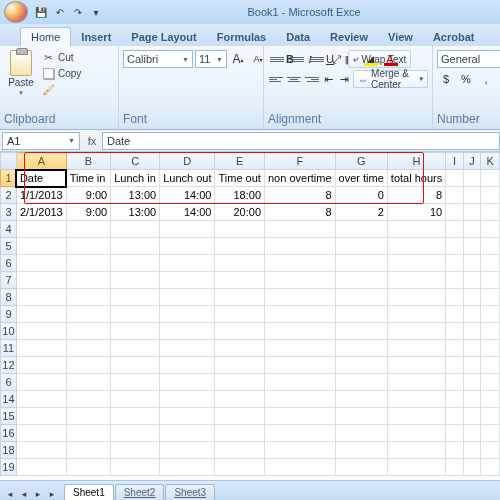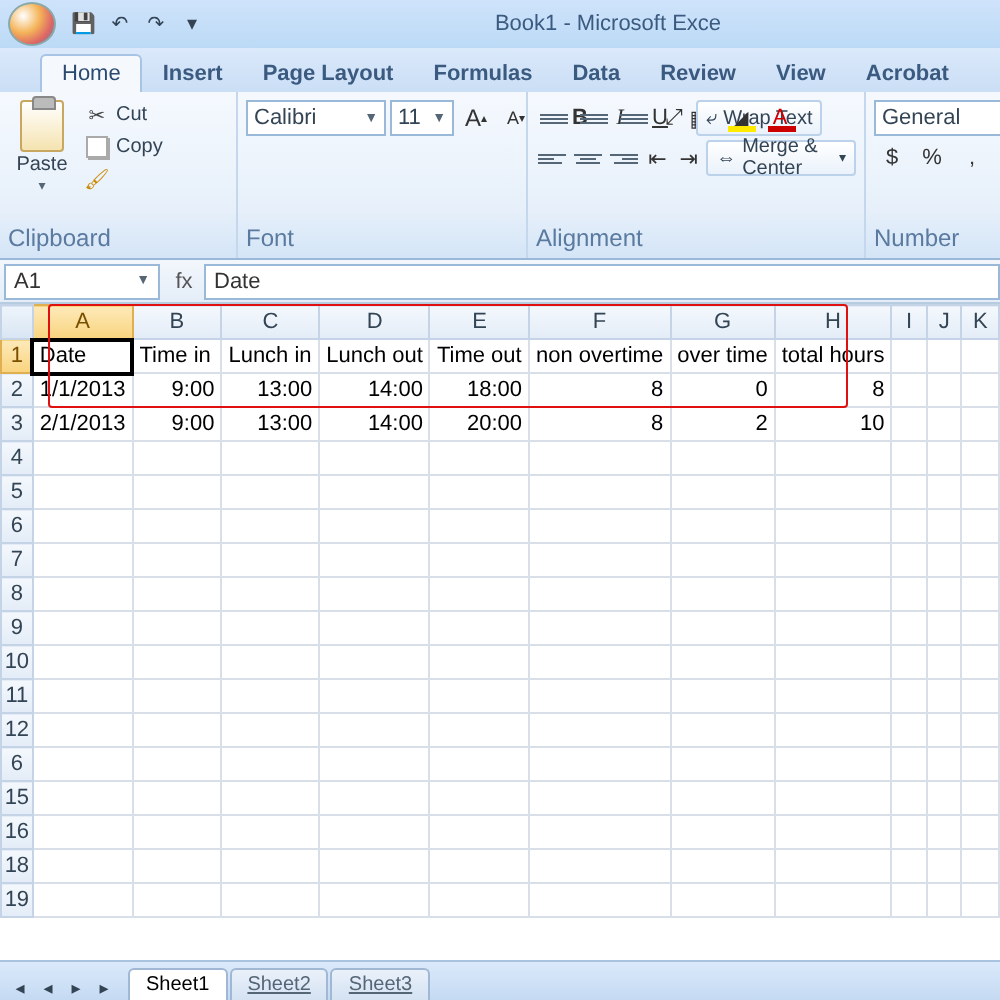--- a/index.html
+++ b/index.html
@@ -446,20 +446,34 @@
           <td class="cell"></td>
           <td class="cell"></td>
           <td class="cell"></td>
           <td class="cell"></td>
           <td class="cell"></td>
           <td class="cell"></td>
           <td class="cell"></td>
           <td class="cell"></td>
         </tr>
         <tr>
+          <th class="rowhdr">14</th>
+          <td class="cell"></td>
+          <td class="cell"></td>
+          <td class="cell"></td>
+          <td class="cell"></td>
+          <td class="cell"></td>
+          <td class="cell"></td>
+          <td class="cell"></td>
+          <td class="cell"></td>
+          <td class="cell"></td>
+          <td class="cell"></td>
+          <td class="cell"></td>
+        </tr>
+        <tr>
           <th class="rowhdr">15</th>
           <td class="cell"></td>
           <td class="cell"></td>
           <td class="cell"></td>
           <td class="cell"></td>
           <td class="cell"></td>
           <td class="cell"></td>
           <td class="cell"></td>
           <td class="cell"></td>
           <td class="cell"></td>

